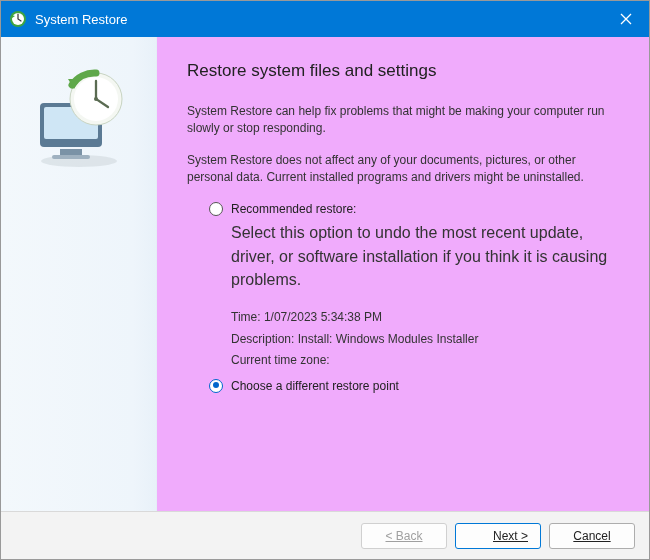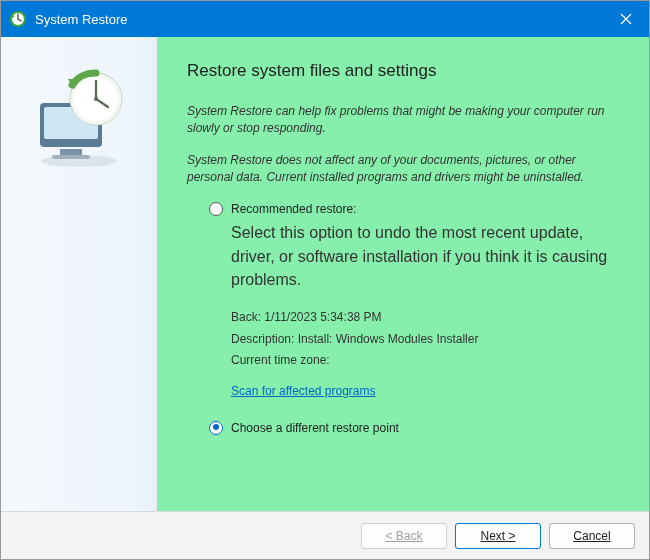--- a/index.html
+++ b/index.html
@@ -2,41 +2,41 @@
 <html><head>
 <meta charset="utf-8">
 <style>
 * { box-sizing: border-box; margin: 0; padding: 0; }
 body { font-family: "Segoe UI", Tahoma, sans-serif; font-size: 12px; background: #fff; width: 650px; height: 560px; overflow: hidden; }
 .window { width: 650px; height: 560px; display: flex; flex-direction: column; border: 1px solid #999; }
 .titlebar { background: #0078d7; color: #fff; height: 36px; display: flex; align-items: center; padding: 0 0 0 8px; }
 .titlebar .ticon { width: 18px; height: 18px; margin-right: 8px; }
 .titlebar .title { flex: 1; font-size: 13px; }
 .titlebar .closebtn { width: 46px; height: 32px; display: flex; align-items: center; justify-content: center; cursor: pointer; }
-.body { flex: 1; display: flex; background: #86efac; }
+.body { flex: 1; display: flex; background: #f0abfc; }
 .sidebar { width: 156px; background: linear-gradient(to right, #f3f8fc 0%, #eef5fb 85%, #e8f1f9 100%); border-right: 1px solid #e5eef6; display: flex; justify-content: center; padding-top: 28px; }
 .restore-graphic { width: 110px; height: 110px; position: relative; }
 .main { flex: 1; padding: 24px 30px 10px 30px; color: #222; }
 .heading { font-size: 17px; font-weight: 400; color: #222; margin-bottom: 22px; }
-.para { font-size: 12px; color: #333; line-height: 1.45; margin-bottom: 14px; font-style: italic; }
+.para { font-size: 12px; color: #333; line-height: 1.45; margin-bottom: 14px; }
 .options { margin-top: 12px; padding-left: 22px; }
 .opt { display: flex; align-items: flex-start; margin-bottom: 4px; }
 .radio { width: 14px; height: 14px; border-radius: 50%; border: 1.5px solid #555; margin-top: 1px; margin-right: 8px; flex: none; position: relative; background: #fff; }
 .radio.checked { border-color: #0066cc; }
 .radio.checked::after { content: ""; position: absolute; top: 2.5px; left: 2.5px; width: 6px; height: 6px; border-radius: 50%; background: #0066cc; }
 .opt-label { font-size: 12px; color: #222; line-height: 1.4; }
 .opt-detail { margin-left: 22px; font-size: 16px; color: #333; line-height: 1.45; margin-bottom: 16px; }
 .detail-block { margin-left: 22px; margin-top: 4px; }
 .detail-line { font-size: 12px; color: #333; line-height: 1.8; }
 .link { color: #0066cc; text-decoration: underline; display: inline-block; margin-top: 12px; margin-bottom: 16px; margin-left: 0; font-size: 12px; }
 .opt2 { margin-top: 6px; }
 .footer { height: 48px; border-top: 1px solid #d9d9d9; background: #f3f3f3; display: flex; align-items: center; justify-content: flex-end; padding: 0 14px; gap: 8px; }
 .btn { min-width: 86px; height: 26px; font-size: 12px; border: 1px solid #adadad; background: #fdfdfd; color: #222; border-radius: 3px; padding: 0 12px; cursor: pointer; text-decoration: underline; }
 .btn.disabled { color: #a0a0a0; cursor: default; border-color: #d0d0d0; }
-.btn.primary { border: 1.5px solid #0078d7; }
+.btn.primary { border: 1.5px solid #0078d7; text-align: right; }
 </style>
 </head>
 <body>
 
 <div class="window">
 
   <div class="titlebar">
     <span class="ticon">
       <svg viewBox="0 0 18 18">
         <circle cx="9" cy="9" r="8" fill="#3fa43f"></circle>
@@ -81,32 +81,31 @@
       <div class="options">
 
         <div class="opt">
           <span class="radio"></span>
           <span class="opt-label">Recommended restore:</span>
         </div>
         <div class="opt-detail">Select this option to undo the most recent update, driver, or software installation if you think it is causing problems.</div>
 
         <div class="detail-block">
           <div class="detail-line">
-            <span>Back:</span>
-            <span>1/11/2023 5:34:38 PM</span>
+            <span>Time:</span>
+            <span>1/07/2023 5:34:38 PM</span>
           </div>
           <div class="detail-line">
             <span>Description:</span>
             <span>Install: Windows Modules Installer</span>
           </div>
           <div class="detail-line">
             <span>Current time zone:</span>
             <span></span>
           </div>
-          <a href="#" class="link">Scan for affected programs</a>
         </div>
 
         <div class="opt opt2">
           <span class="radio checked"></span>
           <span class="opt-label">Choose a different restore point</span>
         </div>
 
       </div>
     </div>
   </div>

